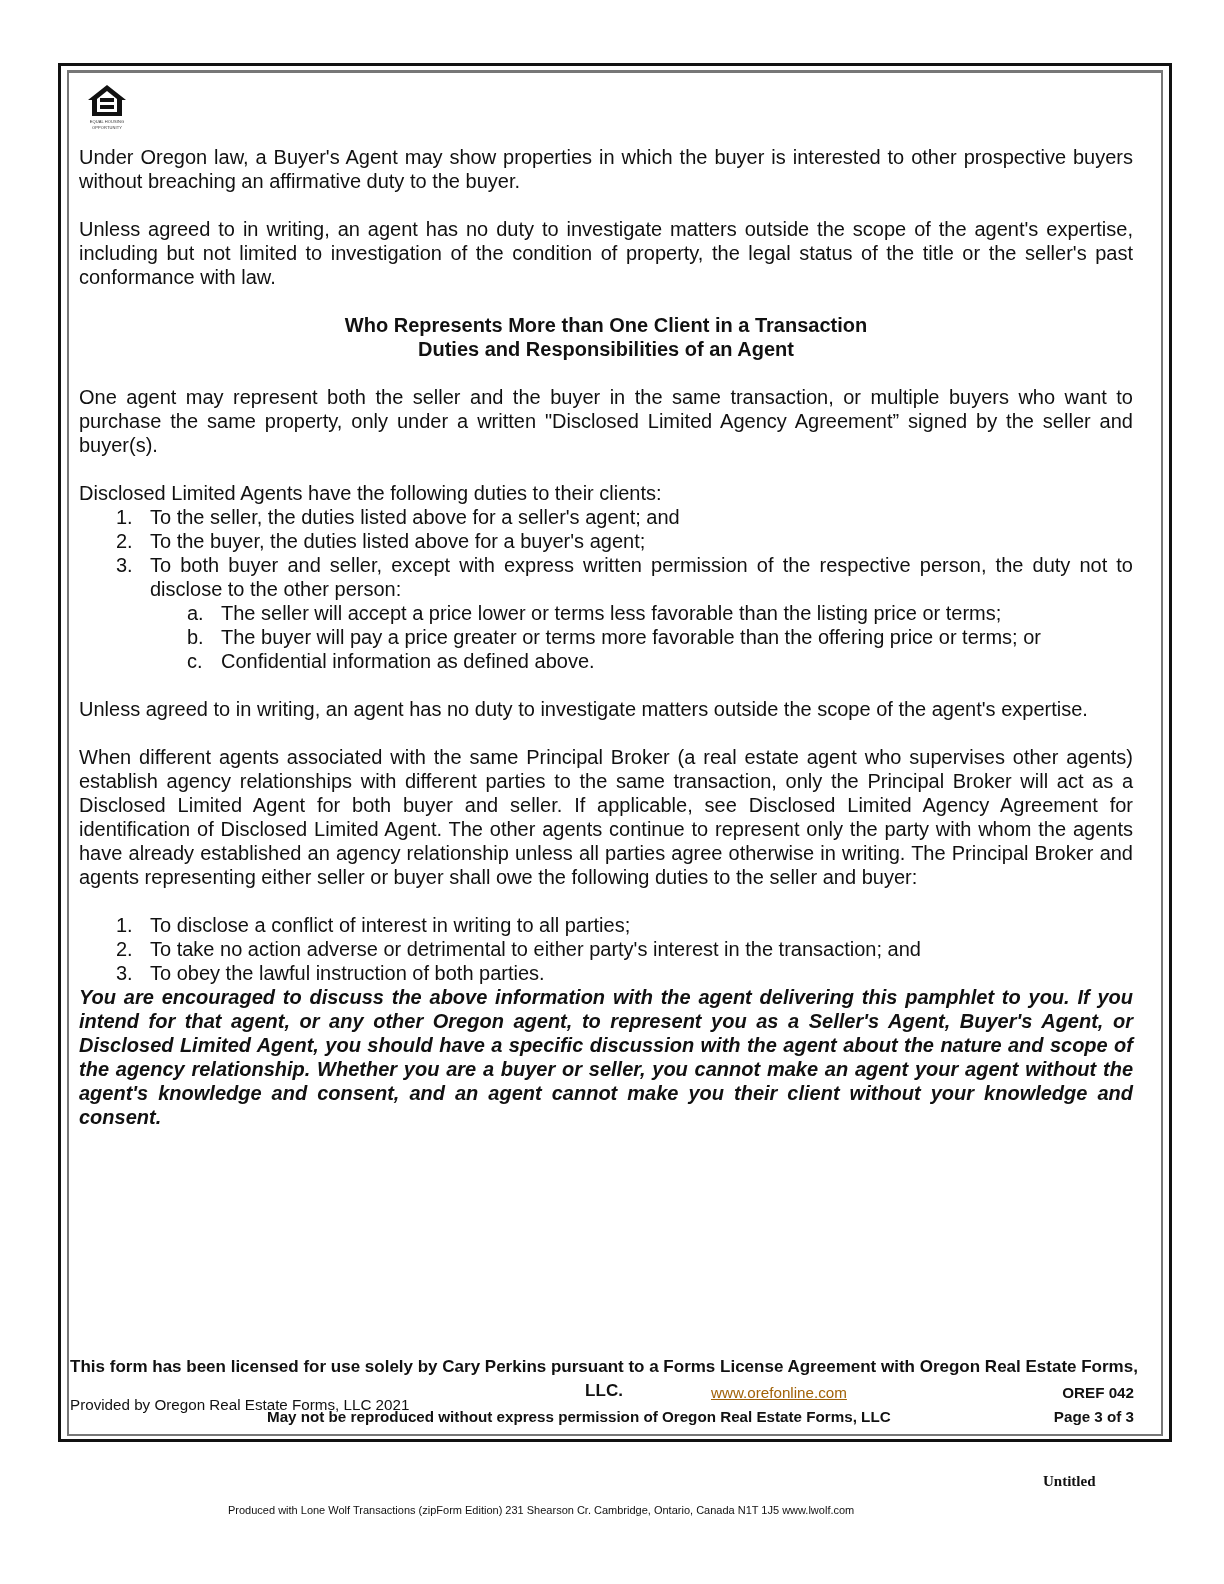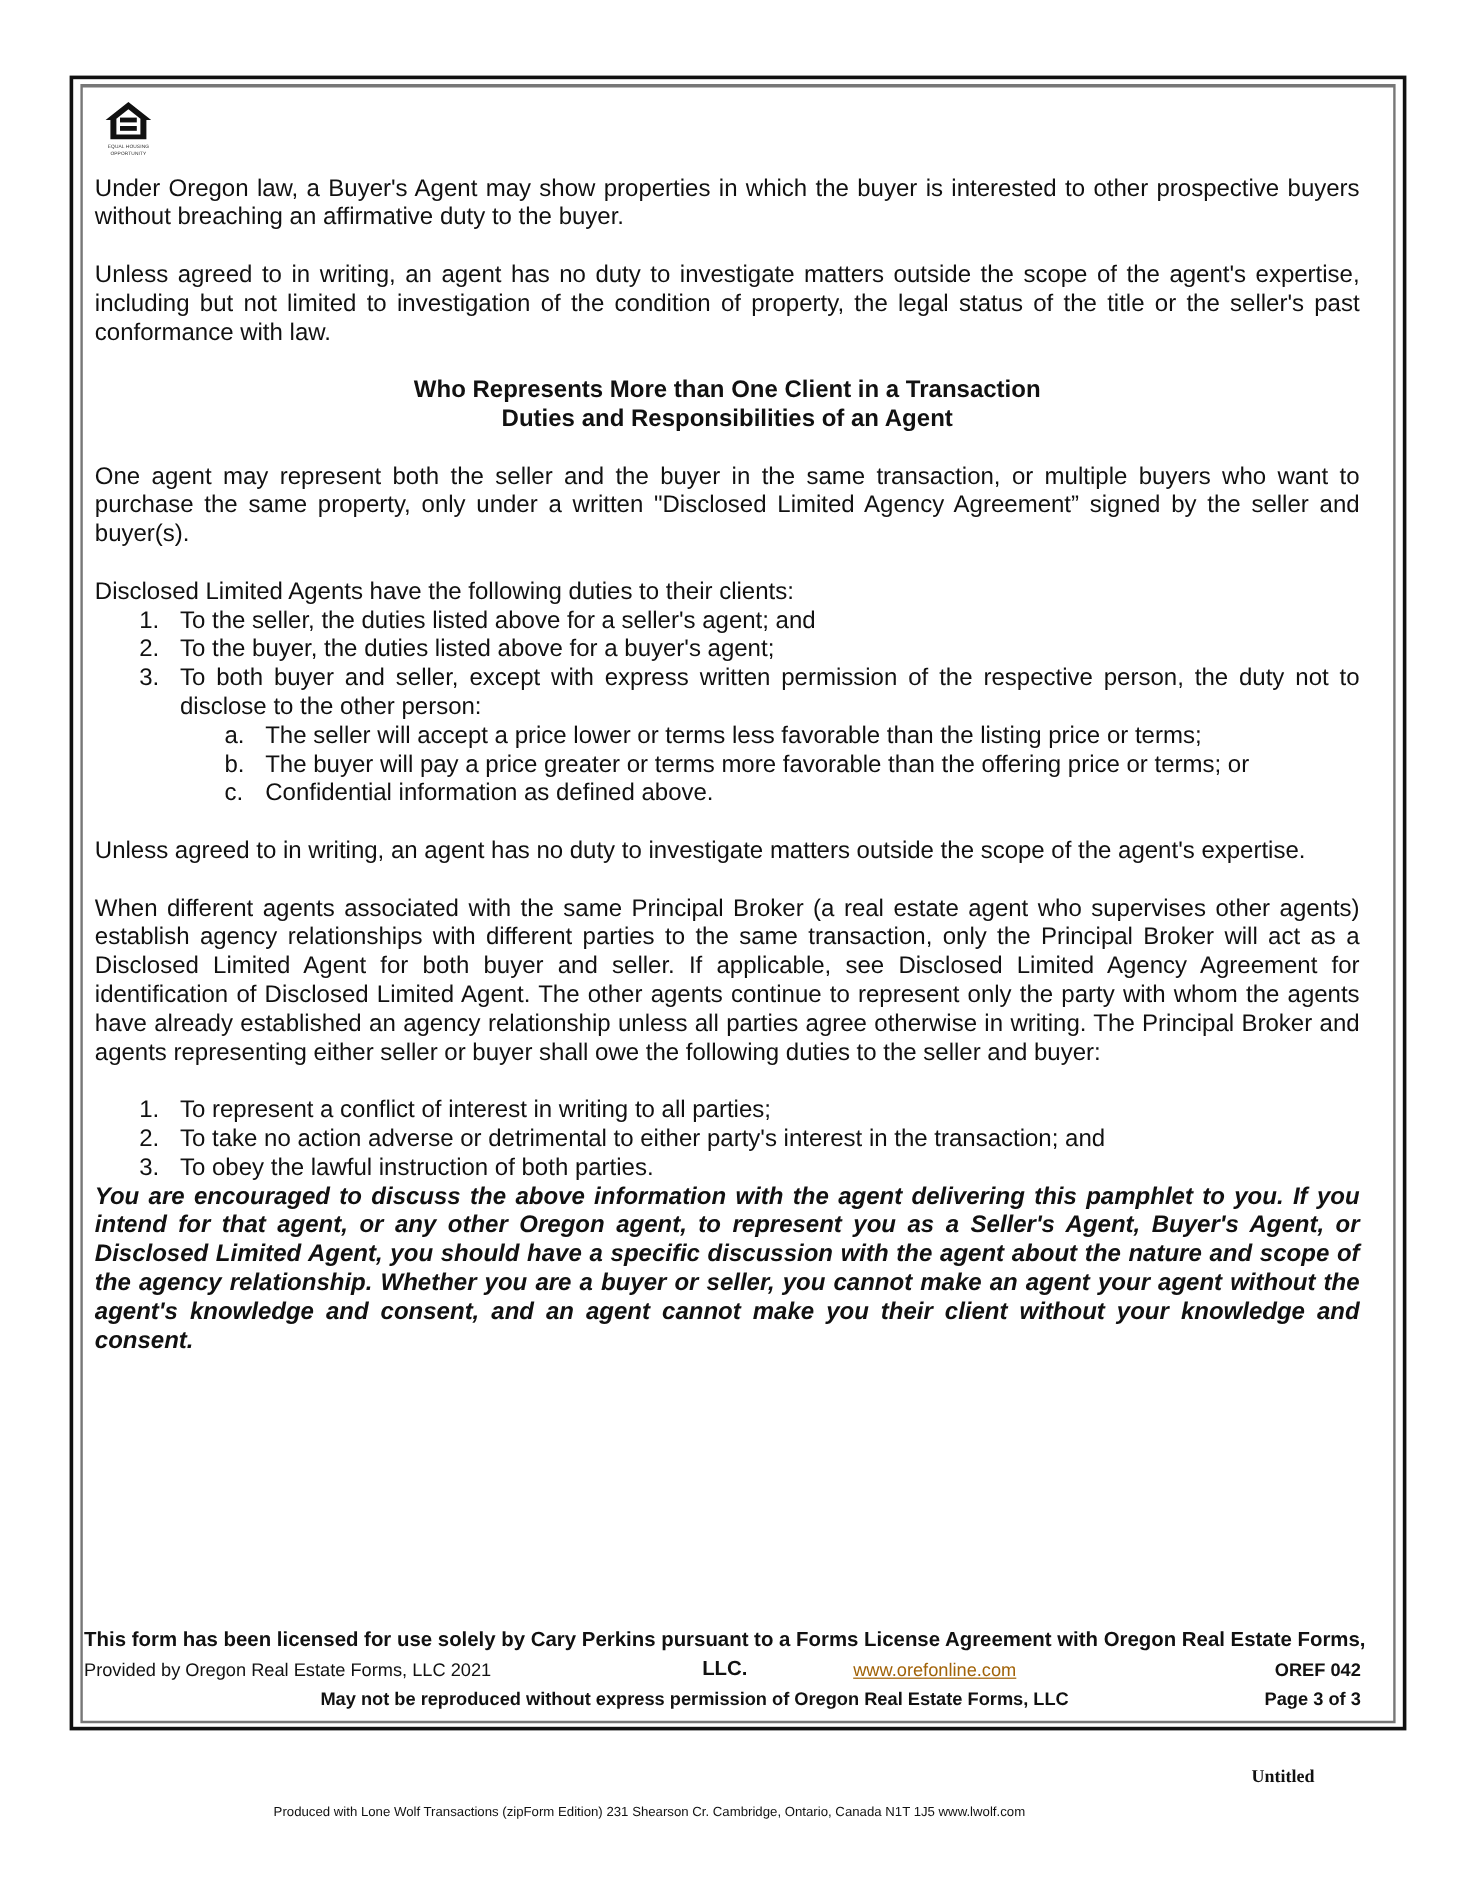--- a/index.html
+++ b/index.html
@@ -44,21 +44,21 @@
     .bold-italic { font-weight: bold; font-style: italic; text-align: justify; margin: 0; }
     .footer-license {
       position: absolute; left: 69px; top: 1355px; width: 1070px;
       text-align: center; font-weight: bold; font-size: 17px; line-height: 24px;
     }
     .footer-row {
       position: absolute; left: 70px; width: 1064px; font-size: 15.2px; line-height: 24px;
     }
     .footer-row.r1 { top: 1381px; }
     .footer-row.r2 { top: 1405px; font-weight: bold; }
-    .footer-row .left { position: absolute; left: 0; }
+    .footer-row .left { position: absolute; left: 0; margin-top: 12px; }
     .footer-row .mid { position: absolute; left: 641px; }
     .footer-row .mid2 { position: absolute; left: 197px; }
     .footer-row .right { position: absolute; right: 0; font-weight: bold; }
     .url { text-decoration: underline; color: #a16207; }
     .producer {
       position: absolute; left: 228px; top: 1474px; font-size: 11px; line-height: 14px; color: #111; margin-top: 29px;
     }
     .untitled {
       position: absolute; left: 1043px; top: 1474px; font-size: 15px; line-height: 14px;
       font-family: "Liberation Serif", serif; font-weight: bold;
@@ -125,21 +125,21 @@
       </li>
     </ul>
   </div>
 
   <p class="p">Unless agreed to in writing, an agent has no duty to investigate matters outside the scope of the agent's expertise.</p>
   <p class="p">When different agents associated with the same Principal Broker (a real estate agent who supervises other agents) establish agency relationships with different parties to the same transaction, only the Principal Broker will act as a Disclosed Limited Agent for both buyer and seller. If applicable, see Disclosed Limited Agency Agreement for identification of Disclosed Limited Agent. The other agents continue to represent only the party with whom the agents have already established an agency relationship unless all parties agree otherwise in writing. The Principal Broker and agents representing either seller or buyer shall owe the following duties to the seller and buyer:</p>
 
   <ul class="list p">
     <li>
       <div class="num"><span>1.</span></div>
-      <div class="txt">To represent a conflict of interest in writing to all parties;</div>
+      <div class="txt">To disclose a conflict of interest in writing to all parties;</div>
     </li>
     <li>
       <div class="num"><span>2.</span></div>
       <div class="txt">To take no action adverse or detrimental to either party's interest in the transaction; and</div>
     </li>
     <li>
       <div class="num"><span>3.</span></div>
       <div class="txt">To obey the lawful instruction of both parties.</div>
     </li>
   </ul>

